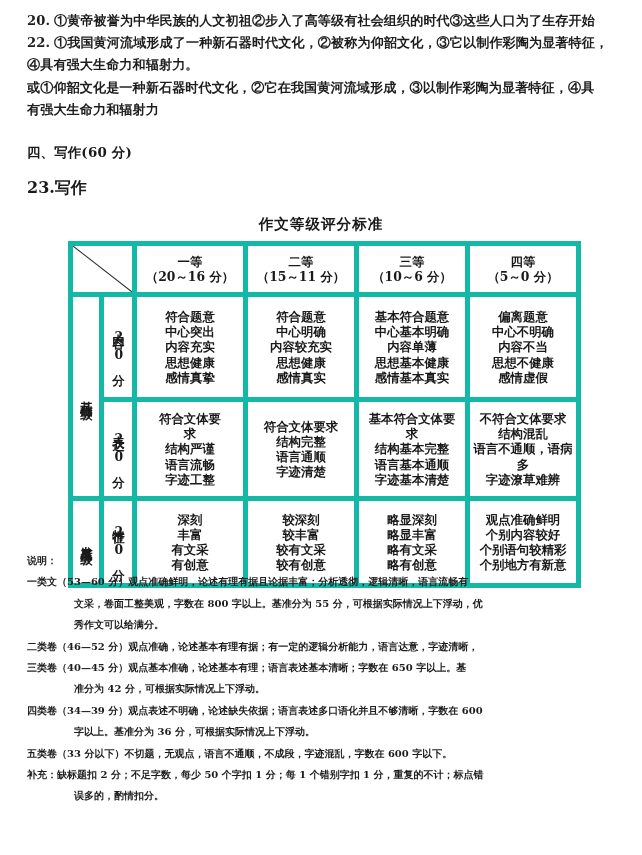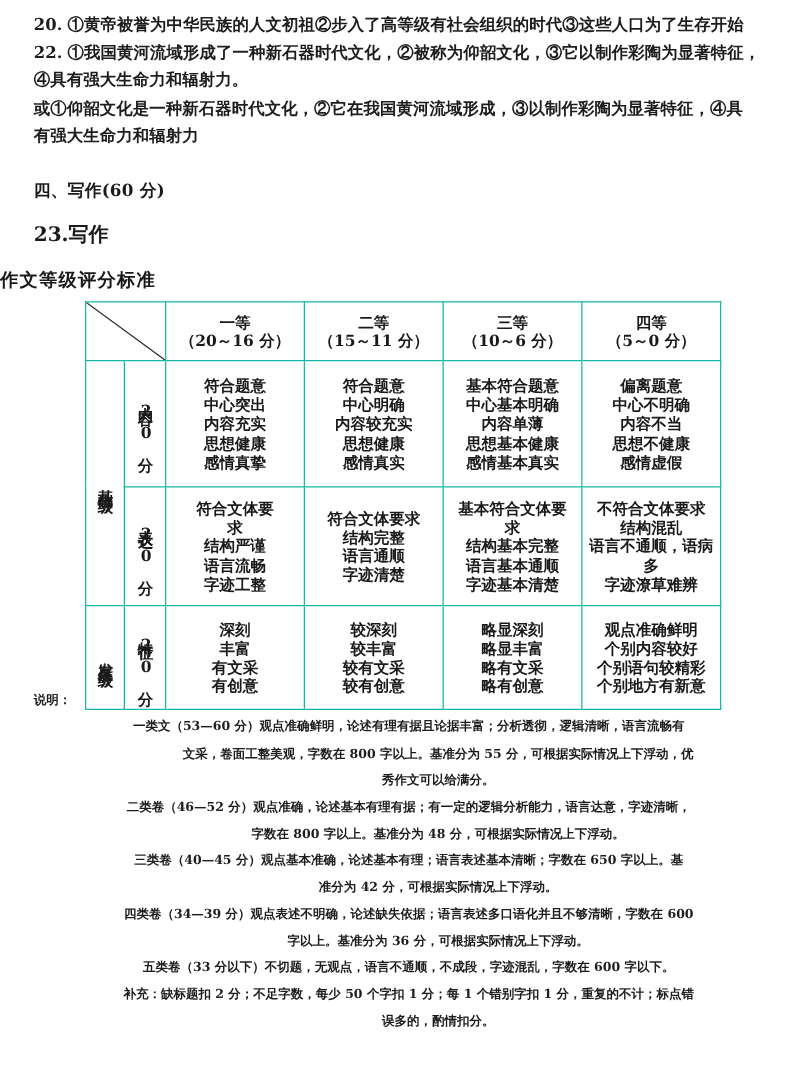--- a/index.html
+++ b/index.html
@@ -61,38 +61,39 @@
     white-space: nowrap;
   }
   .q23 .qnum { display:inline-block; min-width: 27px; }
 
   
   .table-title {
     position: absolute;
     left: 0;
     top: 215px;
     width: 642px;
+    text-align: center;
     font-size: 14.6px;
     font-weight: 700;
     letter-spacing: 1px;
   }
 
   
   .grade-table {
     position: absolute;
     left: 68px;
     top: 241px;
     width: 508px;
     border-collapse: collapse;
     table-layout: fixed;
     font-size: 12.4px;
     font-weight: 600;
   }
   .grade-table td, .grade-table th {
-    border: 1px solid #14b8a6;
+    border: 5px solid #14b8a6;
     text-align: center;
     vertical-align: middle;
     padding: 1px 2px;
     line-height: 15.2px;
     font-weight: 600;
   }
   .col-cat   { width: 31px; }
   .col-sub   { width: 33px; }
   .col-grade { width: 111px; }
 
@@ -140,21 +141,20 @@
     font-weight: 600;
     line-height: 21.4px;
     color: #1d1d1d;
   }
   .explain .ex-label {
     white-space: nowrap;
   }
   .explain .ex-item {
     margin-top: 0;
     white-space: normal;
-    text-align: center;
   }
   .ex-item p { margin: 0; white-space: nowrap; }
   .ex-item p.cont {
     padding-left: 47px;
   }
 </style>
 </head>
 <body>
 
 <div class="page">
@@ -318,21 +318,20 @@
     <div class="ex-label">说明：</div>
 
     <div class="ex-item">
       <p>一类文（53—60 分）观点准确鲜明，论述有理有据且论据丰富；分析透彻，逻辑清晰，语言流畅有</p>
       <p class="cont">文采，卷面工整美观，字数在 800 字以上。基准分为 55 分，可根据实际情况上下浮动，优</p>
       <p class="cont">秀作文可以给满分。</p>
     </div>
 
     <div class="ex-item">
       <p>二类卷（46—52 分）观点准确，论述基本有理有据；有一定的逻辑分析能力，语言达意，字迹清晰，</p>
-      <p class="cont">字数在 800 字以上。基准分为 48 分，可根据实际情况上下浮动。</p>
     </div>
 
     <div class="ex-item">
       <p>三类卷（40—45 分）观点基本准确，论述基本有理；语言表述基本清晰；字数在 650 字以上。基</p>
       <p class="cont">准分为 42 分，可根据实际情况上下浮动。</p>
     </div>
 
     <div class="ex-item">
       <p>四类卷（34—39 分）观点表述不明确，论述缺失依据；语言表述多口语化并且不够清晰，字数在 600</p>
       <p class="cont">字以上。基准分为 36 分，可根据实际情况上下浮动。</p>

